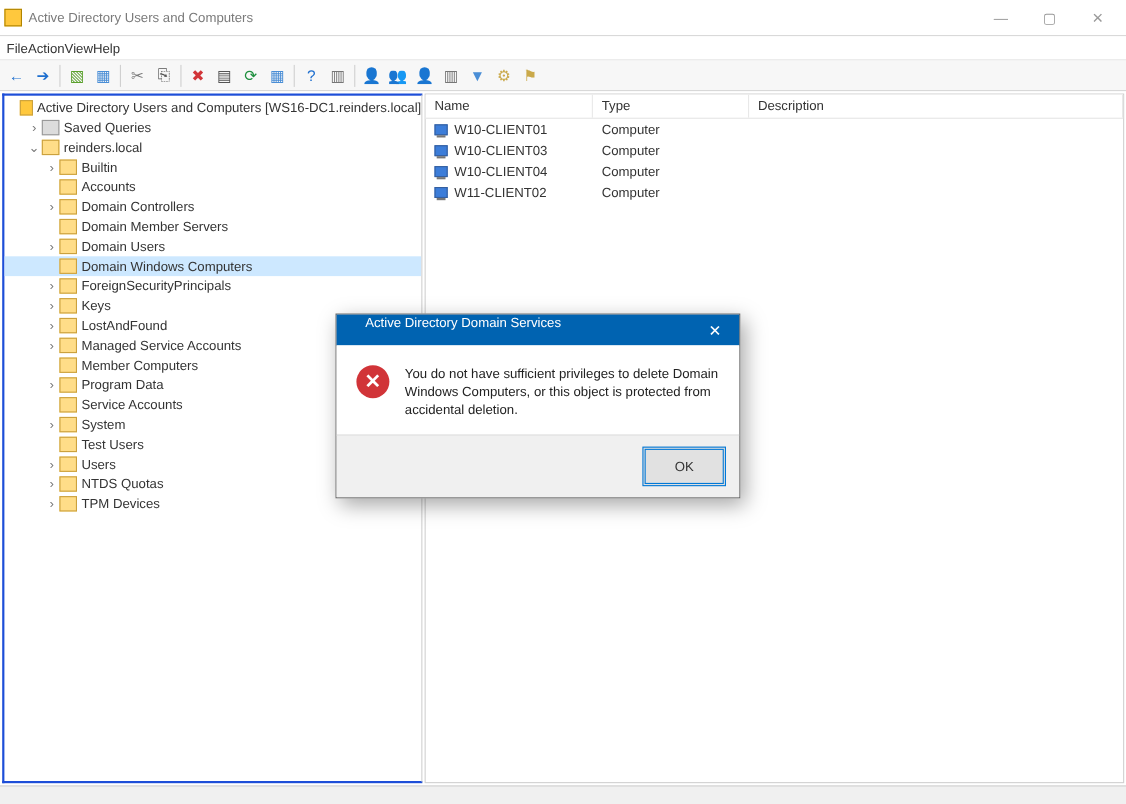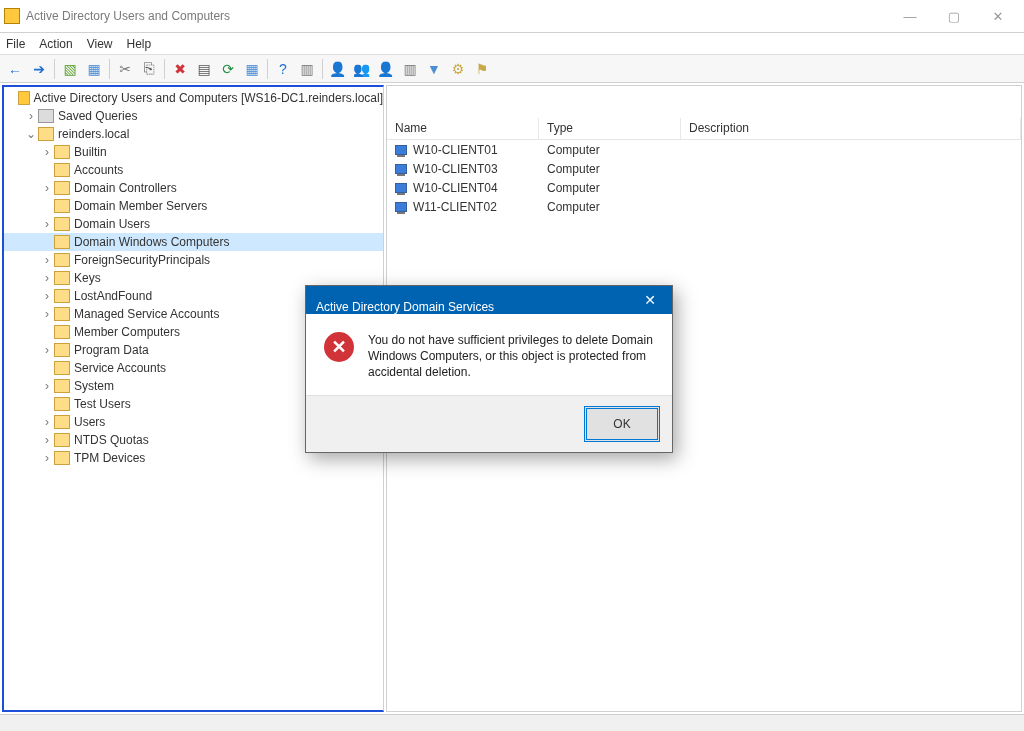--- a/index.html
+++ b/index.html
@@ -45,21 +45,20 @@
     color: #999;
     font-size: 13px;
   }
   
   .menubar {
     height: 22px;
     background: #fff;
     display: flex;
     align-items: center;
     padding: 0 6px;
-    gap: 14px;
     border-bottom: 1px solid #e0e0e0;
     font-size: 12px;
     color: #333;
   }
   .menubar .menu-item { cursor: default; }
   
   .toolbar {
     height: 28px;
     background: #f7f7f7;
     border-bottom: 1px solid #d0d0d0;
@@ -98,21 +97,20 @@
     margin: 2px 2px 2px 1px;
     background: #fff;
     display: flex;
     flex-direction: column;
   }
   .list-header {
     display: flex;
     height: 22px;
     border-bottom: 1px solid #e5e5e5;
     background: #fff;
-    margin-top: 32px;
   }
   .col {
     padding: 3px 8px;
     border-right: 1px solid #e8e8e8;
     font-size: 12px;
     color: #333;
   }
   .col-name { width: 152px; }
   .col-type { width: 142px; }
   .col-desc { flex: 1; }
@@ -172,22 +170,22 @@
     position:absolute;
     left:305px; top:285px;
     width:368px;
     background:#fff;
     border:1px solid #666;
     box-shadow: 4px 6px 18px rgba(0,0,0,0.35);
     font-size:12px;
   }
   .dialog-title {
     height:28px; background:#0063B1; color:#fff;
-    display:flex; align-items:flex-end; justify-content:space-between;
-    padding: 0 8px 0 10px;
+    display:flex; align-items:flex-start; justify-content:space-between;
+    padding: 0 8px 0 26px;
     font-size:12px;
   }
   .dlg-close {
     width:28px; height:28px; display:flex; align-items:center; justify-content:center;
     color:#fff; font-size:14px;
   }
   .dialog-body {
     padding: 18px 18px 14px 18px;
     display:flex; gap:14px; background:#fff;
     align-items:flex-start;

